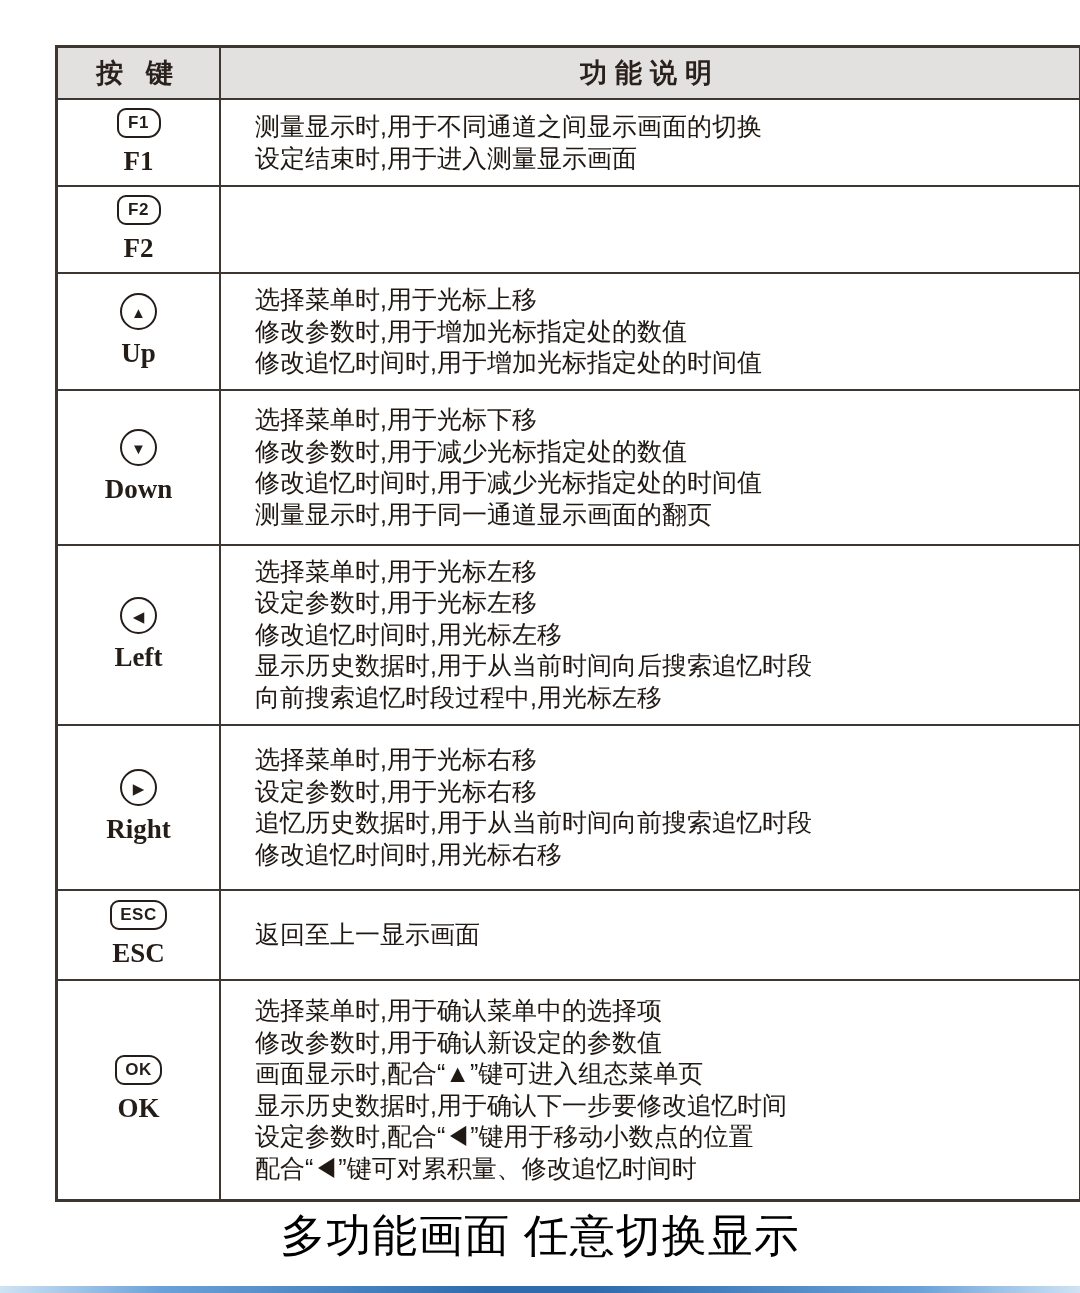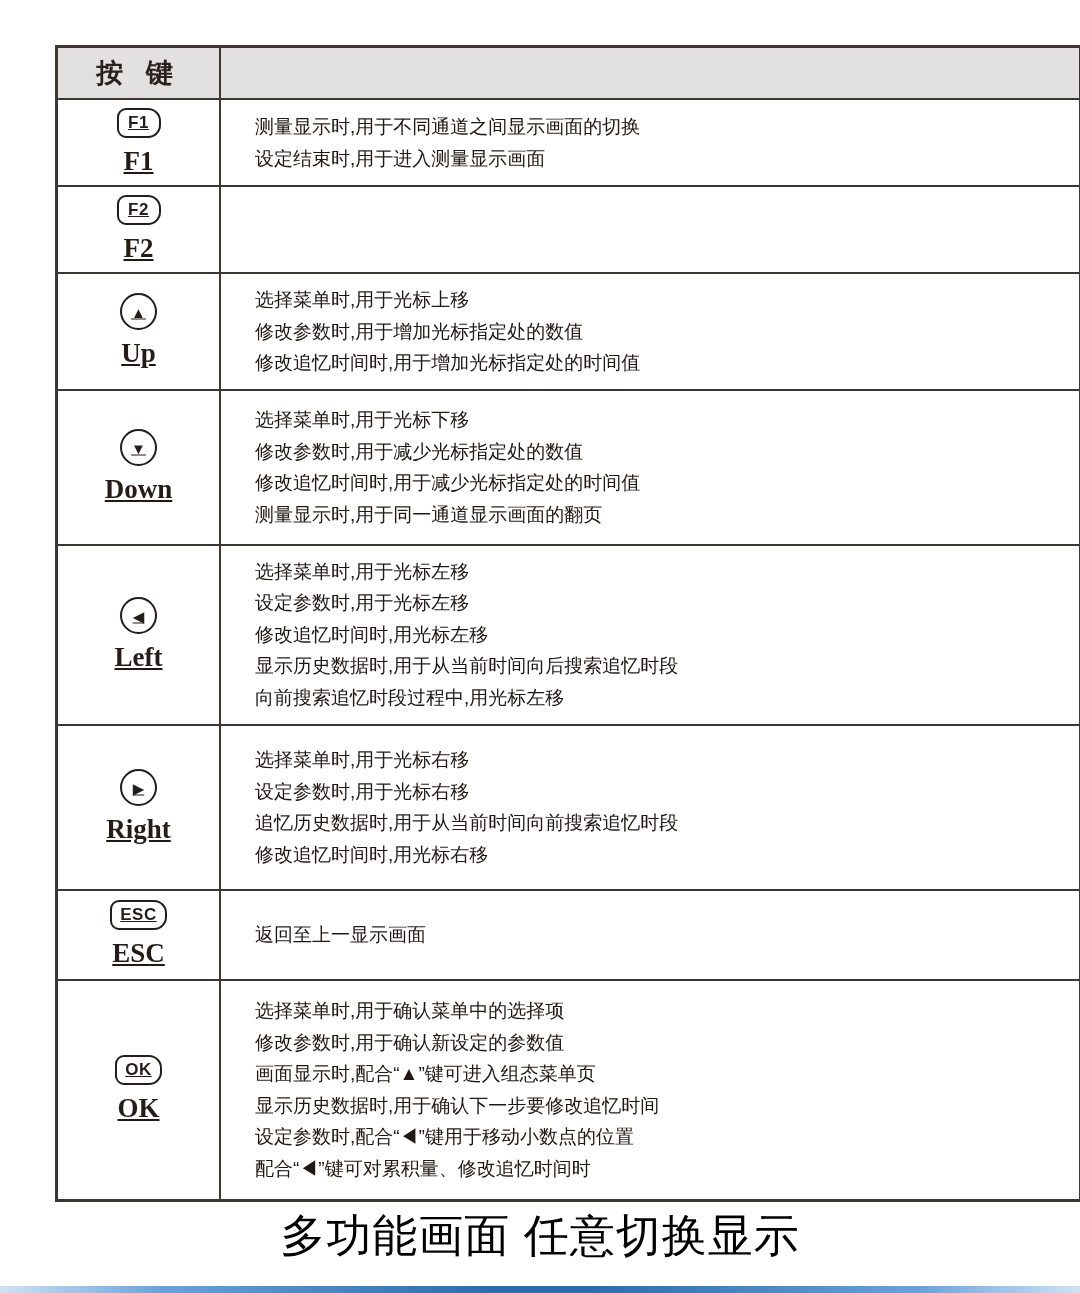--- a/index.html
+++ b/index.html
@@ -30,26 +30,26 @@
     border-top: 2px solid #3d3631;
   }
   .h75 { min-height: 75px; } .h80 { min-height: 80px; }
   .h115 { min-height: 115px; } .h155 { min-height: 155px; }
   .h180 { min-height: 180px; } .h165 { min-height: 165px; }
   .h90 { min-height: 90px; } .h220 { min-height: 220px; }
   .key-cell {
     border-right: 2px solid #3d3631;
     display: flex; flex-direction: column;
     align-items: center; justify-content: center;
-    gap: 8px; padding: 8px 0; text-decoration: underline;
+    gap: 8px; padding: 8px 0;
   }
   .desc-cell {
     display: flex; flex-direction: column; justify-content: center;
     padding: 10px 16px 10px 34px;
-    font-size: 19px; line-height: 31.5px;
+    font-size: 25px; line-height: 31.5px;
     color: #1f1813;
   }
   .badge {
     border: 2px solid #241d19; color: #241d19; background: #ffffff;
     display: flex; align-items: center; justify-content: center;
   }
   .badge.rect {
     border-radius: 9px 13px 13px 9px;
     height: 30px; min-width: 44px; padding: 0 8px;
     font-size: 17px; font-weight: bold; letter-spacing: 0.5px;
@@ -75,20 +75,21 @@
       #cfe3f4 0%, #6aa1d8 15%, #2e6cae 45%, #2e6cae 55%, #6aa1d8 85%, #cfe3f4 100%);
   }
 </style>
 </head>
 <body>
 
 <div class="key-table">
 
   <div class="thead">
     <div class="hcell first">按 键</div>
+    <div class="hcell">功能说明</div>
   </div>
 
   <div class="trow h75">
     <div class="key-cell">
       <div class="badge rect">
           <span>F1</span>
         </div>
       <div class="key-label">F1</div>
     </div>
     <div class="desc-cell">

